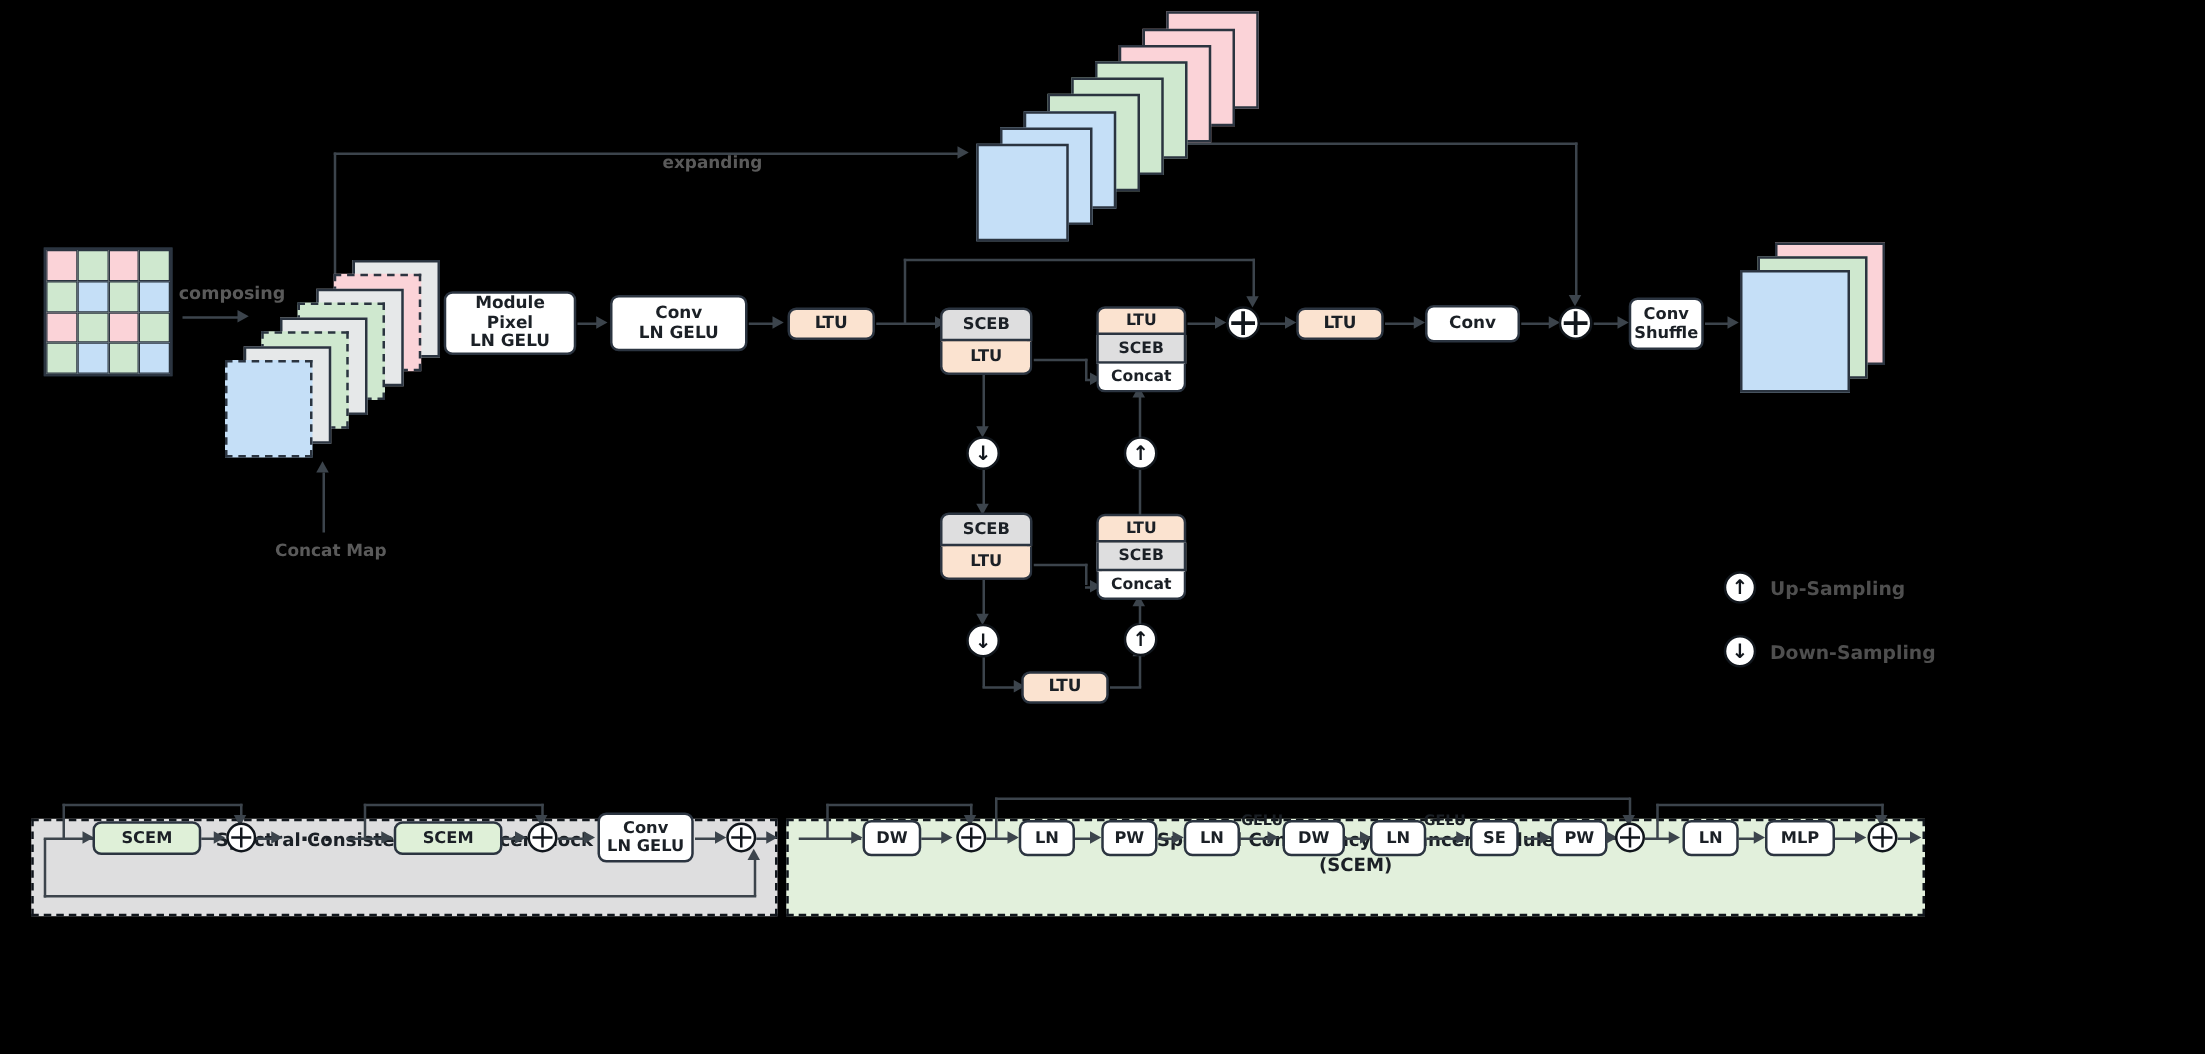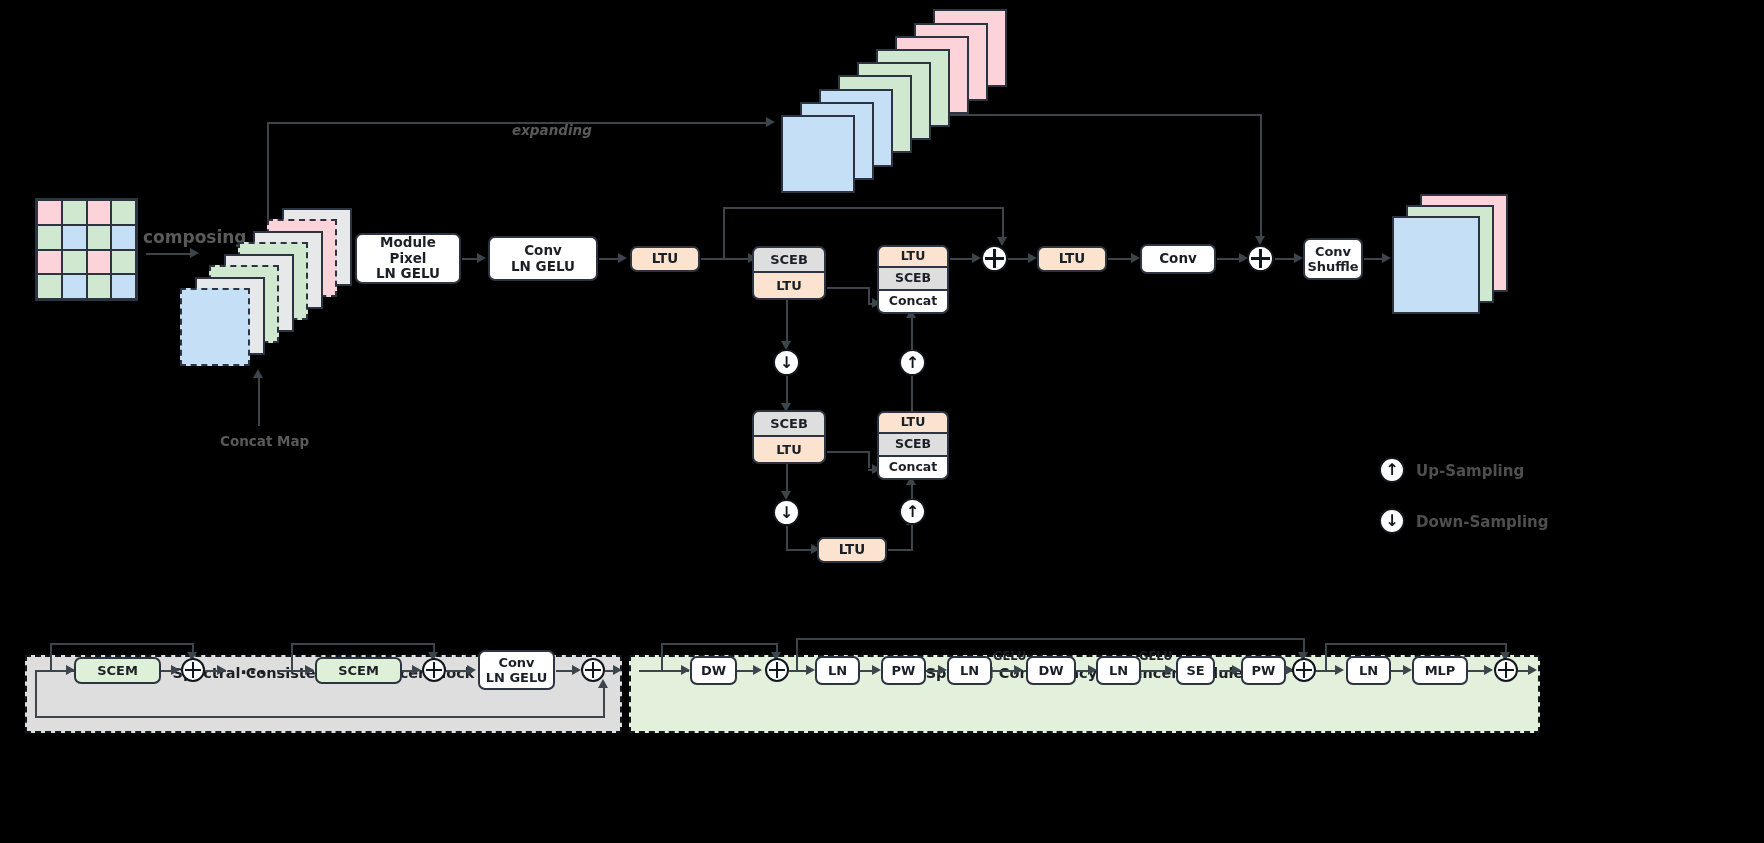--- a/index.html
+++ b/index.html
@@ -18,21 +18,21 @@
   .node.white{background:#ffffff;}
   .node.peach{background:#fbe3d0;}
   .node.grey {background:#dededf;}
   .node.green{background:#dff0d8;}
   .node.stack-top{border-radius:7px 7px 0 0;}
   .node.stack-mid{border-radius:0;border-top-width:0;}
   .node.stack-bot{border-radius:0 0 7px 7px;border-top-width:0;}
 
   
   .lbl{position:absolute;color:#5a5a5a;font-weight:700;white-space:nowrap;}
-  .lbl.small{font-size:17px;}
+  .lbl.small{font-size:14px;}
   .lbl.mid{font-size:13.5px;}
   .lbl.gelu{color:#1b2026;font-size:11.5px;font-weight:700;}
 
   
   .ln{position:absolute;background:#3c444c;}
   .lnh{height:2px;}
   .lnv{width:2px;}
 
   .arrow{position:absolute;width:0;height:0;}
   .arrow.r{border-left:9px solid #3c444c;border-top:5.5px solid transparent;border-bottom:5.5px solid transparent;}
@@ -259,21 +259,21 @@
     <span>Conv</span>
     <span>Shuffle</span>
   </div>
 
   <div class="ln lnh" style="left:1364px;top:258px;width:22px;"></div>
   <div class="arrow r" style="left:1382px;top:253px;"></div>
 
   <div class="ln lnv" style="left:267px;top:122px;height:132px;"></div>
   <div class="ln lnh" style="left:267px;top:122px;width:502px;"></div>
   <div class="arrow r" style="left:766px;top:117px;"></div>
-  <div class="lbl mid" style="left:512px;top:122px;font-style:italic;">expanding</div>
+  <div class="lbl mid" style="left:530px;top:122px;">expanding</div>
 
   <div class="ln lnh" style="left:949px;top:114px;width:313px;"></div>
   <div class="ln lnv" style="left:1260px;top:114px;height:124px;"></div>
   <div class="arrow d" style="left:1255px;top:236px;"></div>
 
   <div id="expanded-stack">
       <div class="plane" style="left: 933px; top: 9.4px; width: 74px; height: 78px; background: rgb(251, 211, 216); z-index: 92;"></div>
       <div class="plane" style="left: 914px; top: 22.6px; width: 74px; height: 78px; background: rgb(251, 211, 216); z-index: 93;"></div>
       <div class="plane" style="left: 895px; top: 35.8px; width: 74px; height: 78px; background: rgb(251, 211, 216); z-index: 94;"></div>
       <div class="plane" style="left: 876px; top: 49px; width: 74px; height: 78px; background: rgb(207, 232, 207); z-index: 95;"></div>
@@ -360,20 +360,21 @@
   <div class="circ" style="left:581px;top:658px;width:24px;height:24px;">
     <div class="hbar"></div>
     <div class="vbar"></div>
   </div>
   <div class="ln lnh" style="left:605px;top:670px;width:12px;"></div>
   <div class="arrow r" style="left:613px;top:665px;"></div>
 
   <div class="panel scem" style="left:629px;top:655px;width:911px;height:78px;">
     <div class="panel-title" style="top:7px;">
       <div>Spectral Consistency Enhancer Module</div>
+      <div>(SCEM)</div>
     </div>
   </div>
 
   <div class="ln lnh" style="left:639px;top:670px;width:50px;"></div>
   <div class="arrow r" style="left:681px;top:665px;"></div>
   <div class="ln lnv" style="left:661px;top:643px;height:28px;"></div>
   <div class="ln lnh" style="left:661px;top:643px;width:117px;"></div>
   <div class="ln lnv" style="left:776px;top:643px;height:11px;"></div>
   <div class="arrow d" style="left:771px;top:652px;"></div>
 

